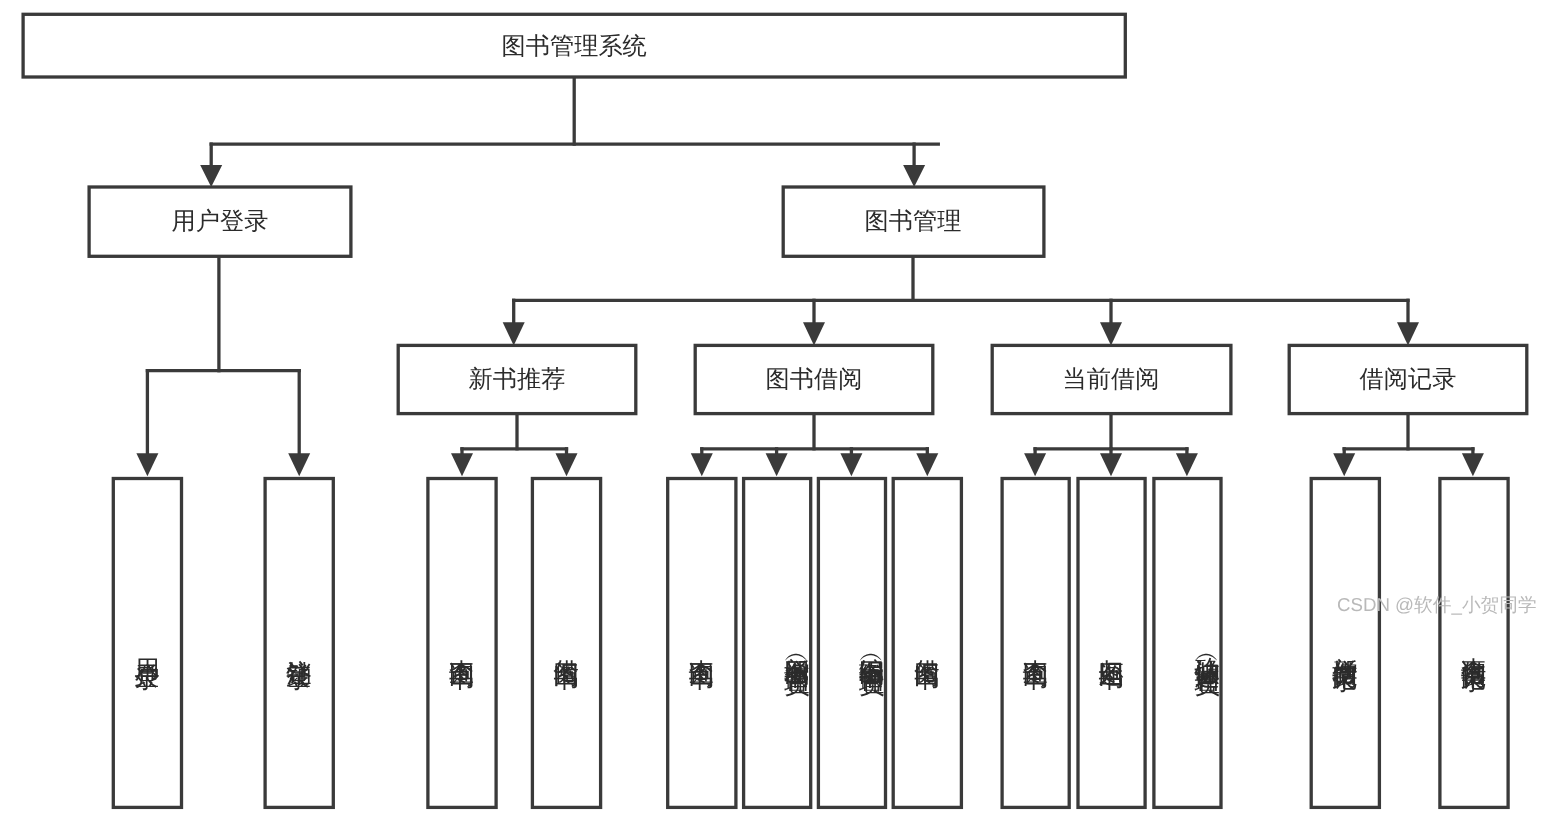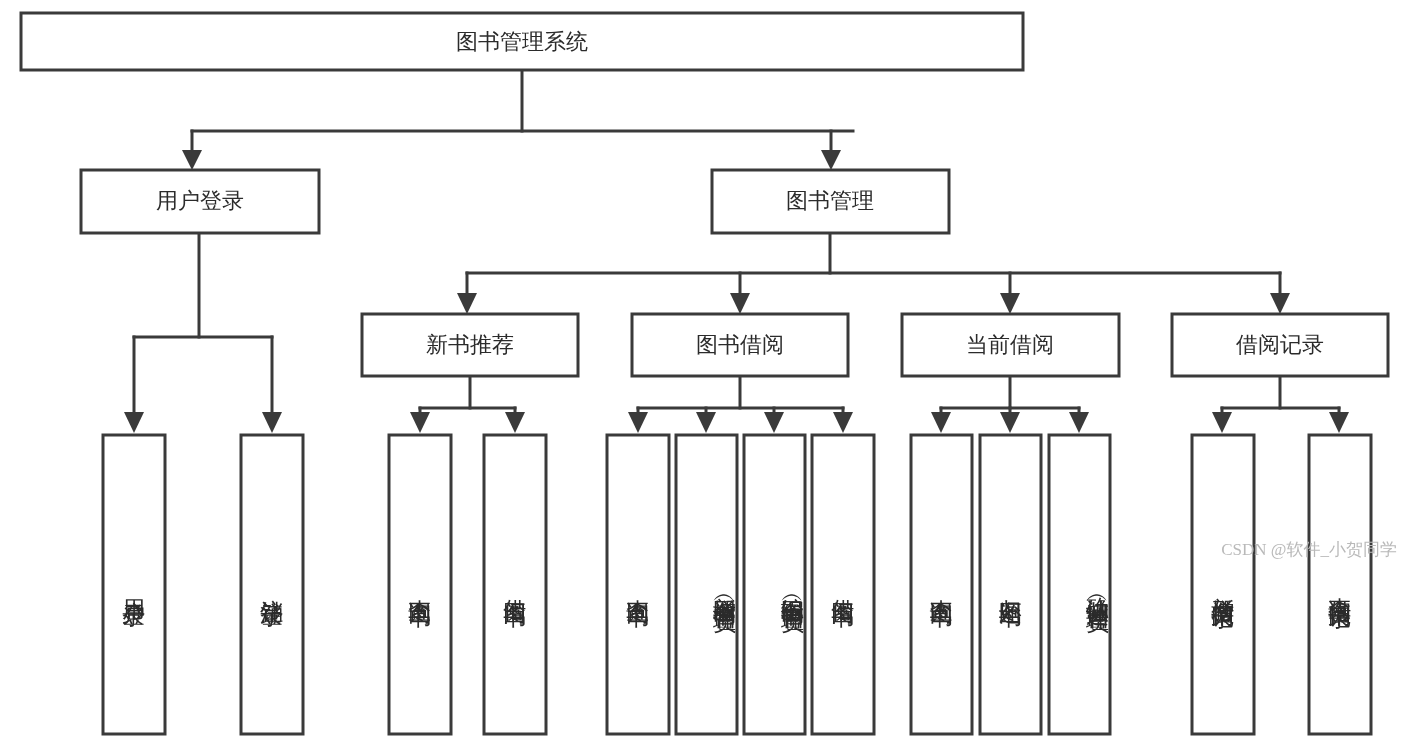--- a/index.html
+++ b/index.html
@@ -22,21 +22,21 @@
     writing-mode:vertical-rl;
     text-orientation:upright;
     font-family:"Liberation Sans","DejaVu Sans",sans-serif;
     font-size:23px;line-height:1.06;color:#2b2b2b;
     letter-spacing:2px;
     white-space:nowrap;
     pointer-events:none;
   }
   .watermark{
     position:absolute;right:8px;bottom:6px;
-    font-family:Liberation Serif, serif;
+    font-family:Liberation Sans, sans-serif;
     font-size:17px;color:#b9b9b9;white-space:nowrap;
   }
 </style>
 </head>
 <body>
 
 <div id="diagram-root">
 
   <svg id="tree" viewBox="0 0 1405 747">
     <defs>

